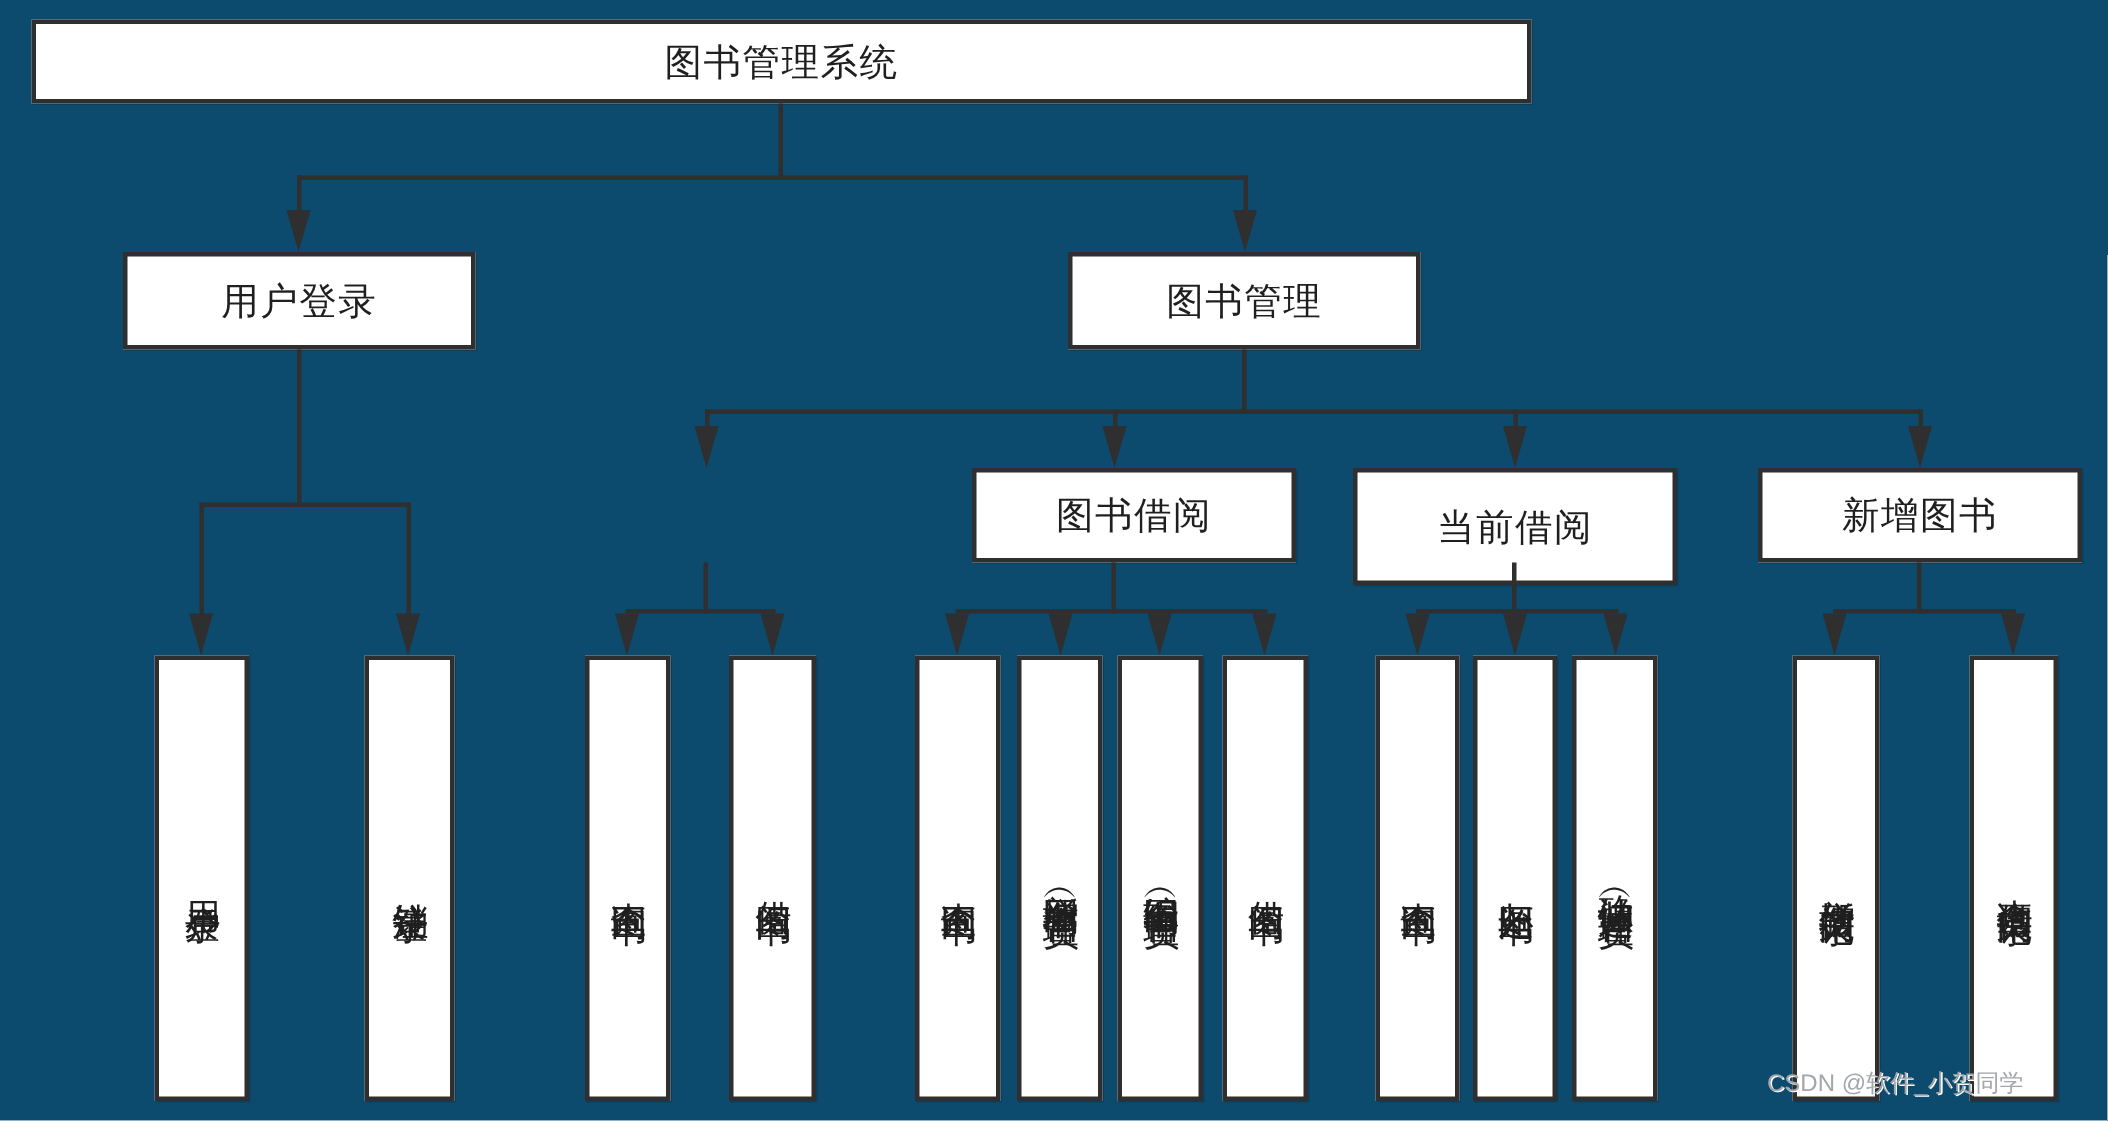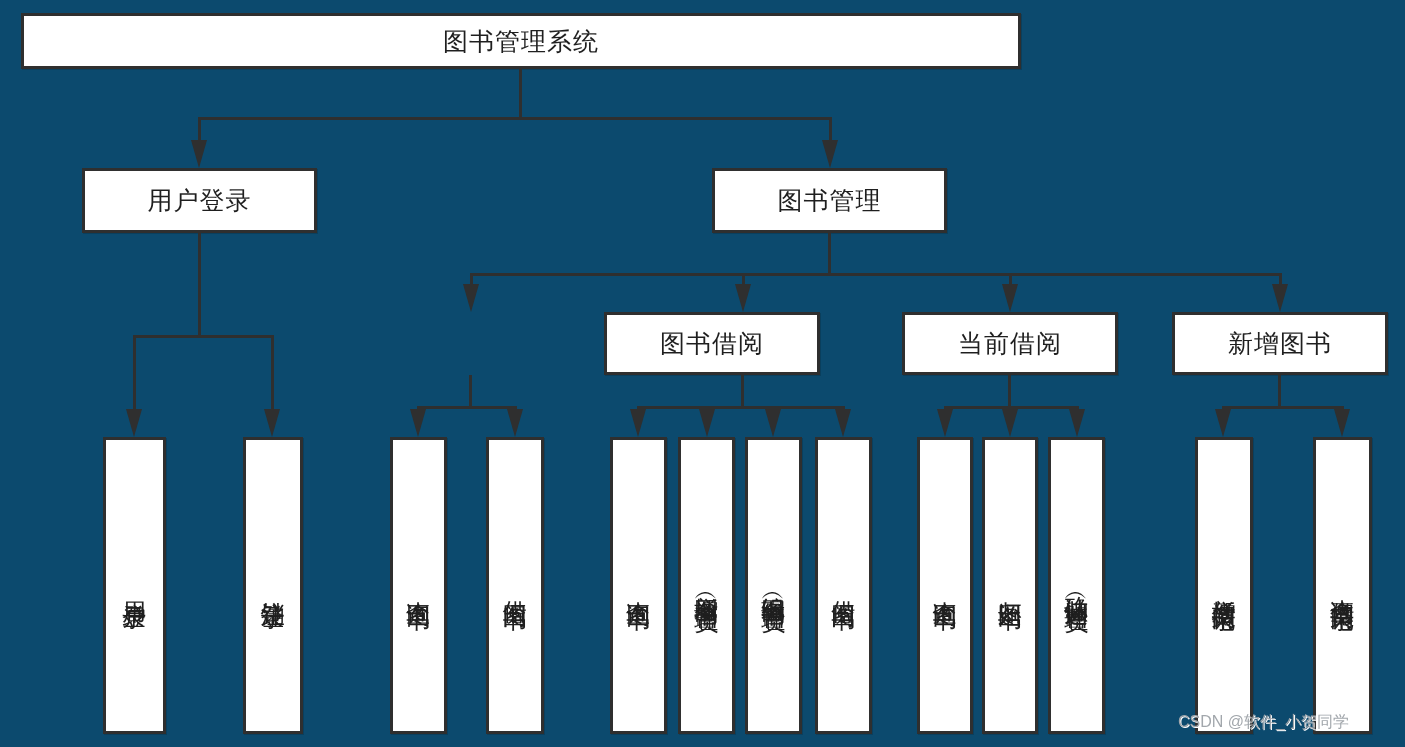--- a/index.html
+++ b/index.html
@@ -73,22 +73,22 @@
   <div class="hline" style="left:470px;top:273px;width:812px;"></div>
   <div class="vline" style="left:470px;top:273px;height:14px;"></div>
   <div class="arrow" style="left:463px;top:284px;"></div>
   <div class="vline" style="left:742px;top:273px;height:14px;"></div>
   <div class="arrow" style="left:735px;top:284px;"></div>
   <div class="vline" style="left:1009px;top:273px;height:14px;"></div>
   <div class="arrow" style="left:1002px;top:284px;"></div>
   <div class="vline" style="left:1279px;top:273px;height:14px;"></div>
   <div class="arrow" style="left:1272px;top:284px;"></div>
 
-  <div class="box" style="left:604px;top:312px;width:216px;height:63px;">图书借阅</div>
-  <div class="box" style="left:902px;top:312px;width:216px;height:63px;">当前借阅</div>
+  <div class="box" style="left:648px;top:312px;width:216px;height:63px;">图书借阅</div>
+  <div class="box" style="left:902px;top:312px;width:216px;height:78px;">当前借阅</div>
   <div class="box" style="left:1172px;top:312px;width:216px;height:63px;">新增图书</div>
 
   <div class="vline" style="left:469px;top:375px;height:34px;"></div>
   <div class="hline" style="left:417px;top:406px;width:100px;"></div>
   <div class="arrow" style="left:410px;top:409px;"></div>
   <div class="arrow" style="left:507px;top:409px;"></div>
 
   <div class="vline" style="left:741px;top:375px;height:34px;"></div>
   <div class="hline" style="left:637px;top:406px;width:208px;"></div>
   <div class="arrow" style="left:630px;top:409px;"></div>

